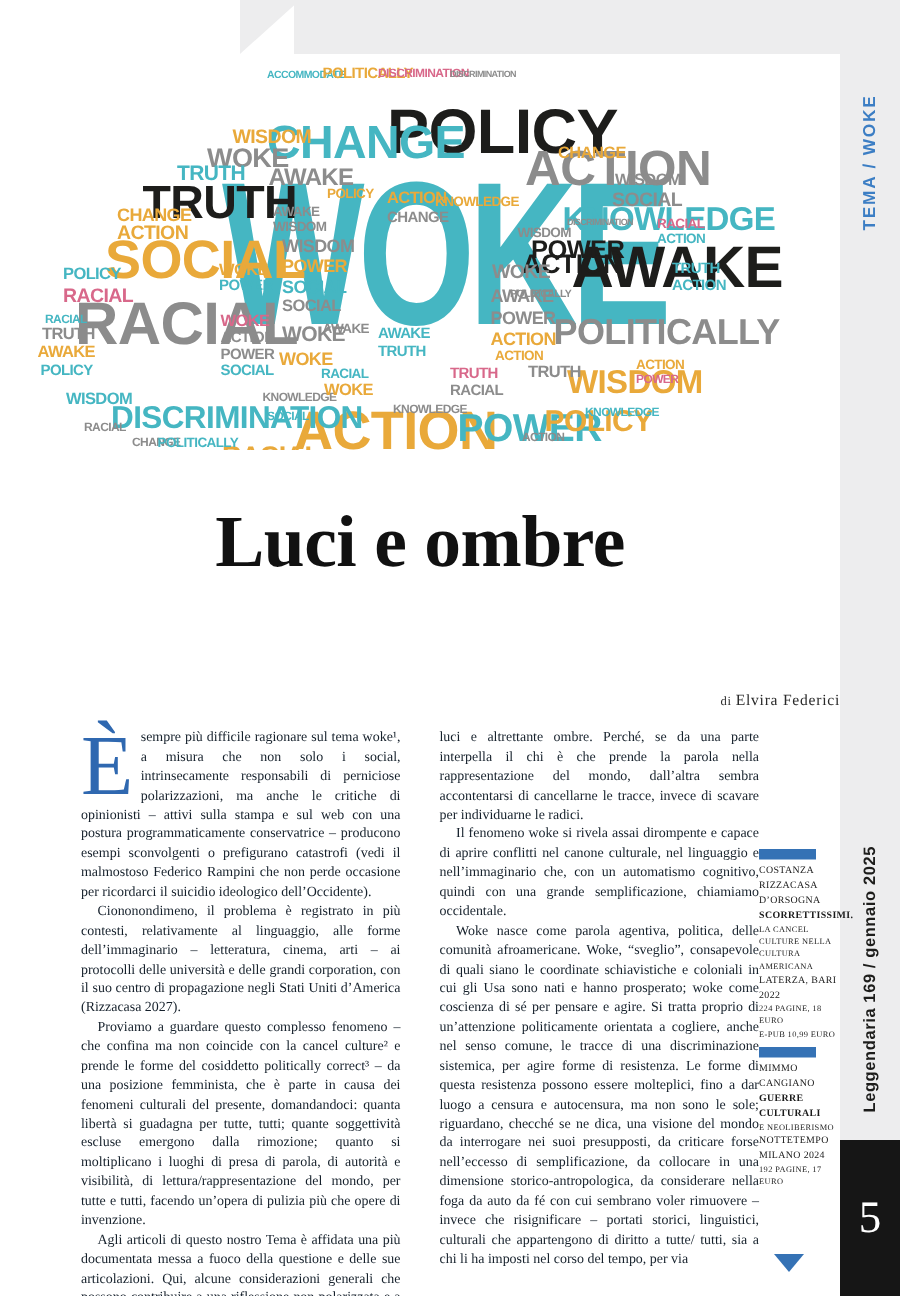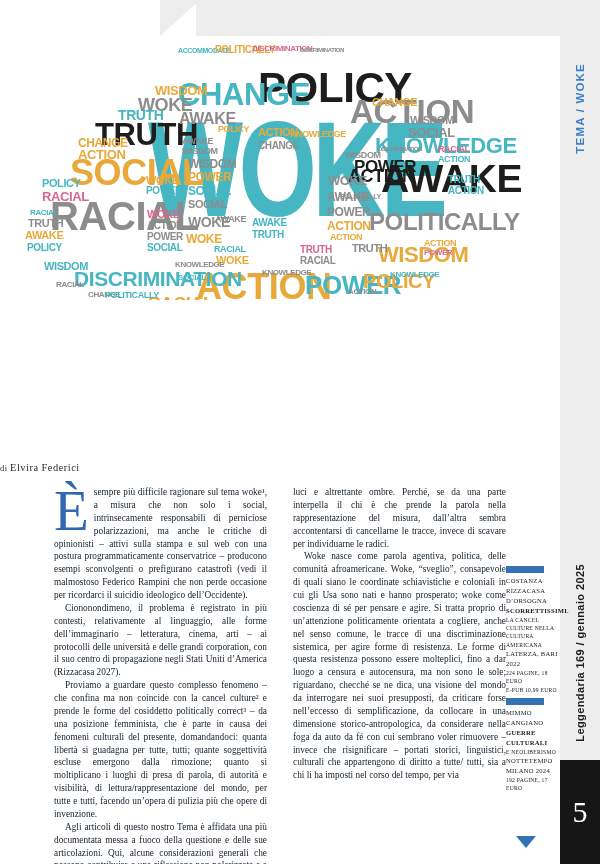--- a/index.html
+++ b/index.html
@@ -107,21 +107,21 @@
     position:absolute;left:48px;top:378px;width:468px;
     text-align:center;
     font-family:"Liberation Serif", serif;
     font-style:italic;
     font-size:14.6px;
     line-height:1.62;
     color:#1a1a1a;
   }
   .byline{
     position:absolute;left:0;top:462px;width:560px;
-    text-align:left;
+    text-align:right;
     font-family:"Liberation Serif", serif;
     font-size:8.4px;
     letter-spacing:.5px;
     color:#2a2a2a;
   }
   .byline .sc{font-size:10.4px;}
 
   
   .cols{
     position:absolute;left:54px;top:486px;width:452px;height:360px;
@@ -268,35 +268,37 @@
         <span class="w" style="left: 178px; top: 14px; font-size: 7px; color: rgb(69, 182, 194);">ACCOMMODATE</span>
         <span class="w" style="left: 215px; top: 12px; font-size: 10px; color: rgb(233, 169, 58);">POLITICALLY</span>
         <span class="w" style="left: 252px; top: 12px; font-size: 8px; color: rgb(216, 104, 138);">DISCRIMINATION</span>
         <span class="w" style="left: 300px; top: 14px; font-size: 6px; color: rgb(140, 140, 140);">DISCRIMINATION</span>
         <span class="w" style="left: 340px; top: 160px; font-size: 7px; color: rgb(140, 140, 140);">POLITICALLY</span>
         <span class="w" style="left: 424px; top: 216px; font-size: 8px; color: rgb(216, 104, 138);">POWER</span>
         <span class="w" style="left: 424px; top: 206px; font-size: 9px; color: rgb(233, 169, 58);">ACTION</span>
       </div>
   </div>
 
+  <h1 class="headline">Luci e ombre</h1>
 
 
   <div class="byline">
     <span>di </span><span class="sc">Elvira Federici</span>
   </div>
 
   <div class="cols">
     <div class="col col-left" id="col-left">
         <p class="noind"><span class="dropcap">È</span>sempre più difficile ragionare sul tema woke¹, a misura che non solo i social, intrinsecamente responsabili di perniciose polarizzazioni, ma anche le critiche di opinionisti – attivi sulla stampa e sul web con una postura programmaticamente conservatrice – producono esempi sconvolgenti o prefigurano catastrofi (vedi il malmostoso Federico Rampini che non perde occasione per ricordarci il suicidio ideologico dell’Occidente).</p>
         <p>Ciononondimeno, il problema è registrato in più contesti, relativamente al linguaggio, alle forme dell’immaginario – letteratura, cinema, arti – ai protocolli delle università e delle grandi corporation, con il suo centro di propagazione negli Stati Uniti d’America (Rizzacasa 2027).</p>
         <p>Proviamo a guardare questo complesso fenomeno – che confina ma non coincide con la cancel culture² e prende le forme del cosiddetto politically correct³ – da una posizione femminista, che è parte in causa dei fenomeni culturali del presente, domandandoci: quanta libertà si guadagna per tutte, tutti; quante soggettività escluse emergono dalla rimozione; quanto si moltiplicano i luoghi di presa di parola, di autorità e visibilità, di lettura/rappresentazione del mondo, per tutte e tutti, facendo un’opera di pulizia più che opere di invenzione.</p>
         <p>Agli articoli di questo nostro Tema è affidata una più documentata messa a fuoco della questione e delle sue articolazioni. Qui, alcune considerazioni generali che possono contribuire a una riflessione non polarizzata e a prendere sul serio un fenomeno culturale che ha molte</p>
       </div>
     <div class="col col-right" id="col-right">
-        <p class="noind">luci e altrettante ombre. Perché, se da una parte interpella il chi è che prende la parola nella rappresentazione del misura, dall’altra sembra accontentarsi di cancellarne le tracce, invece di scavare per individuarne le radici.</p>
+        <p class="noind">luci e altrettante ombre. Perché, se da una parte interpella il chi è che prende la parola nella rappresentazione del mondo, dall’altra sembra accontentarsi di cancellarne le tracce, invece di scavare per individuarne le radici.</p>
+        <p>Il fenomeno woke si rivela assai dirompente e capace di aprire conflitti nel canone culturale, nel linguaggio e nell’immaginario che, con un automatismo cognitivo, quindi con una grande semplificazione, chiamiamo occidentale.</p>
         <p>Woke nasce come parola agentiva, politica, delle comunità afroamericane. Woke, “sveglio”, consapevole di quali siano le coordinate schiavistiche e coloniali in cui gli Usa sono nati e hanno prosperato; woke come coscienza di sé per pensare e agire. Si tratta proprio di un’attenzione politicamente orientata a cogliere, anche nel senso comune, le tracce di una discriminazione sistemica, per agire forme di resistenza. Le forme di questa resistenza possono essere molteplici, fino a dar luogo a censura e autocensura, ma non sono le sole; riguardano, checché se ne dica, una visione del mondo da interrogare nei suoi presupposti, da criticare forse nell’eccesso di semplificazione, da collocare in una dimensione storico-antropologica, da considerare nella foga da auto da fé con cui sembrano voler rimuovere – invece che risignificare – portati storici, linguistici, culturali che appartengono di diritto a tutte/ tutti, sia a chi li ha imposti nel corso del tempo, per via</p>
       </div>
   </div>
 
   <div class="books" id="books">
       <div class="bk-bar"></div>
       <div class="bk">
         <div class="bk-line cap">Costanza Rizzacasa D’Orsogna</div>
         <div class="bk-line cap b">Scorrettissimi.</div>
         <div class="bk-line ">La cancel culture nella cultura americana</div>

